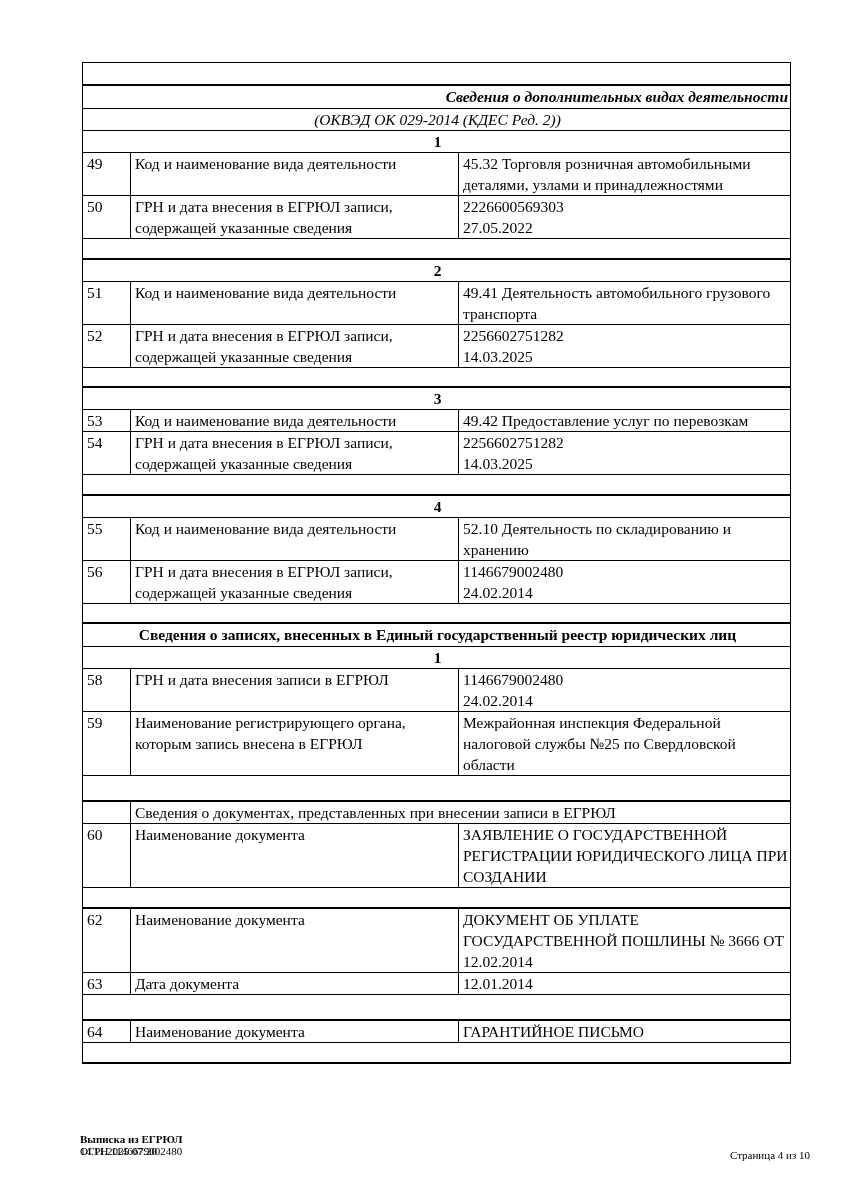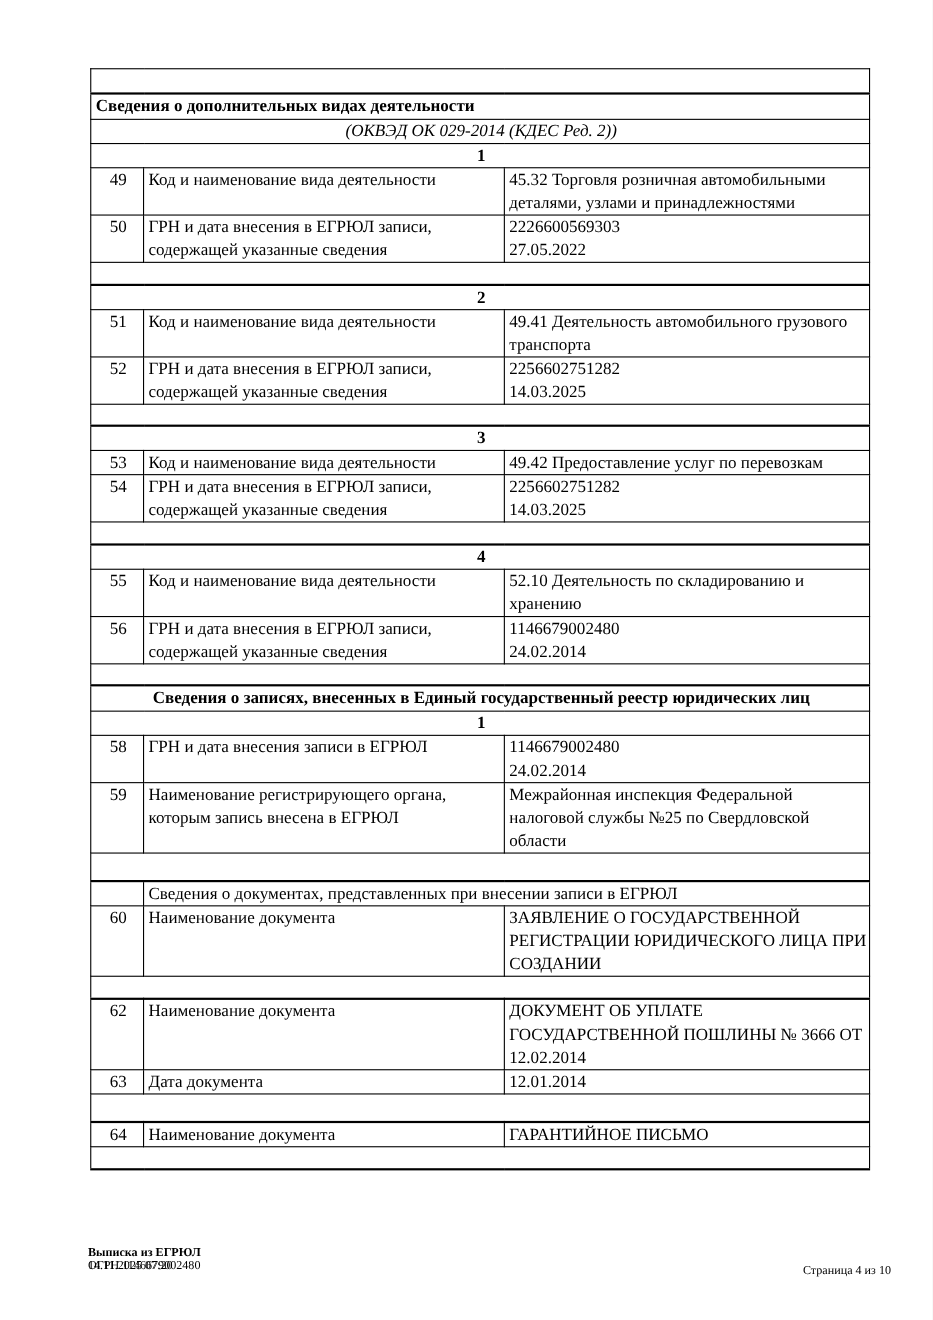--- a/index.html
+++ b/index.html
@@ -23,27 +23,27 @@
   }
   col.c-num   { width:48px; }
   col.c-label { width:328px; }
   col.c-value { width:332px; }
   table.doc td {
     border:1px solid #000000;
     vertical-align:top;
     padding:0 2px 0 4px;
     overflow:hidden;
   }
-  td.num { text-align:center; padding:0;margin-left:29px; }
+  td.num { text-align:left; padding:0;margin-left:29px; }
   td.value { white-space:pre-line; }
   tr.spacer td { height:20px; border-bottom-width:2px; }
   tr.spacer.tall td { height:26px; }
   tr.spacer.top td { height:22px; }
   tr.title-row td {
-    text-align:left; font-weight:bold; 
+    text-align:right; font-weight:bold; font-style:italic;
     font-size:15.5px; height:24px; white-space:nowrap;
   }
   tr.subtitle-row td {
     text-align:center; font-style:italic; height:22px; white-space:nowrap;
   }
   tr.group-row td {
     text-align:center; font-weight:bold; height:22px;
   }
   tr.section-row td {
     text-align:center; font-weight:bold; height:23px; white-space:nowrap;

